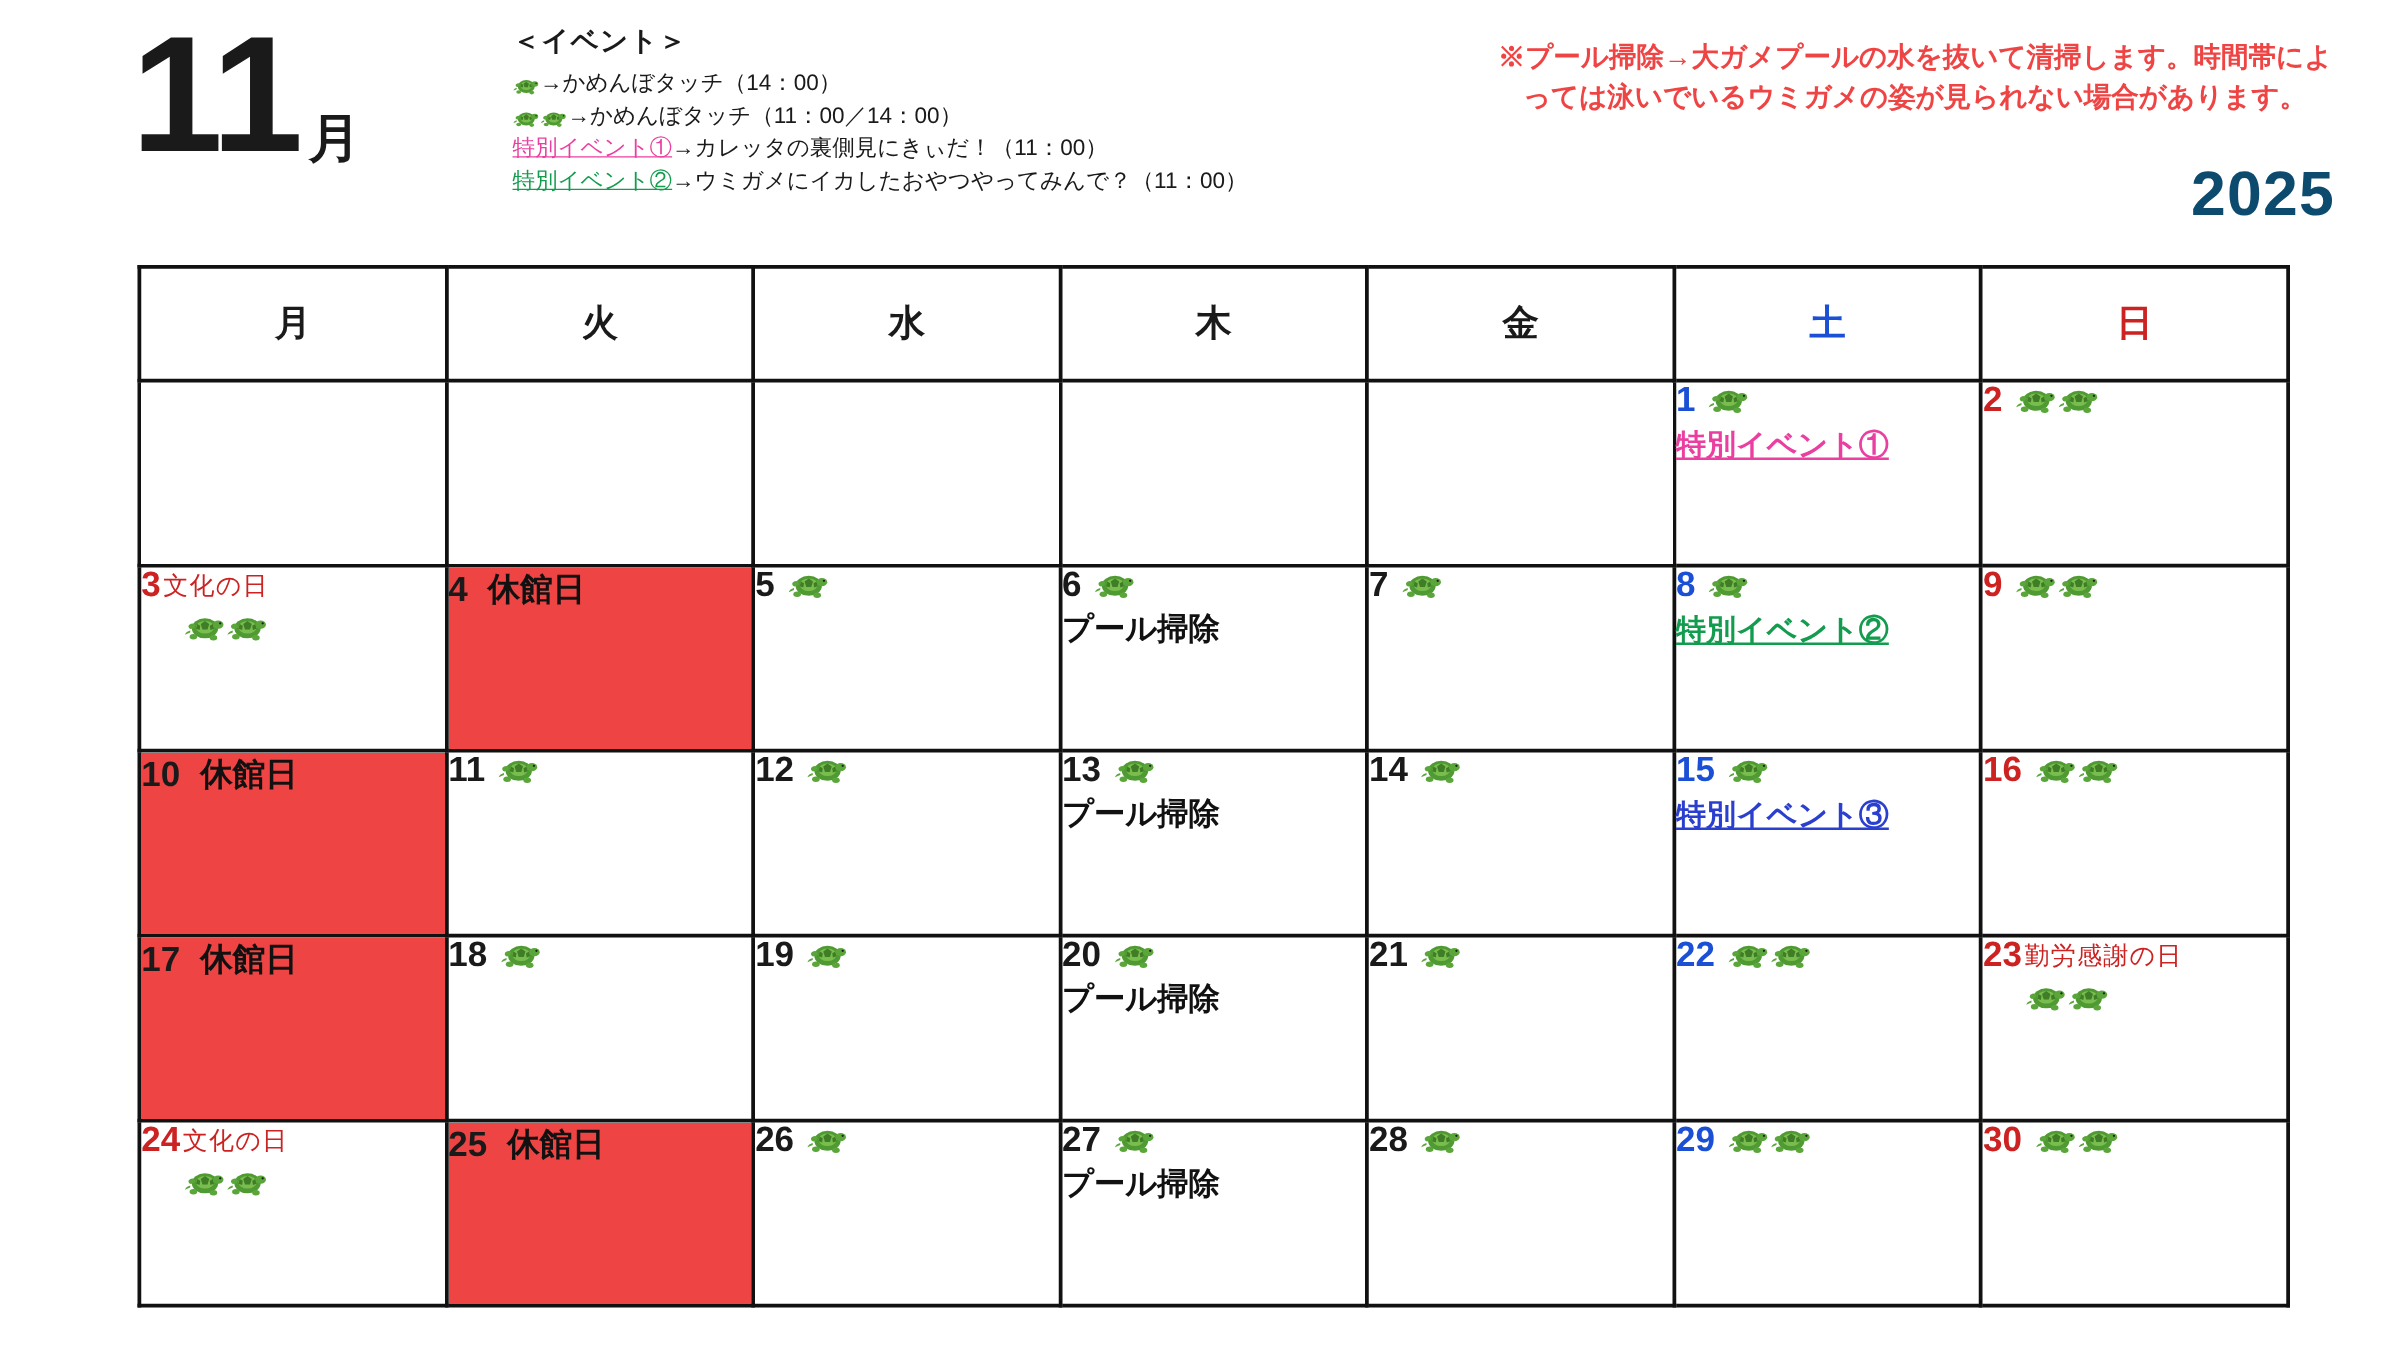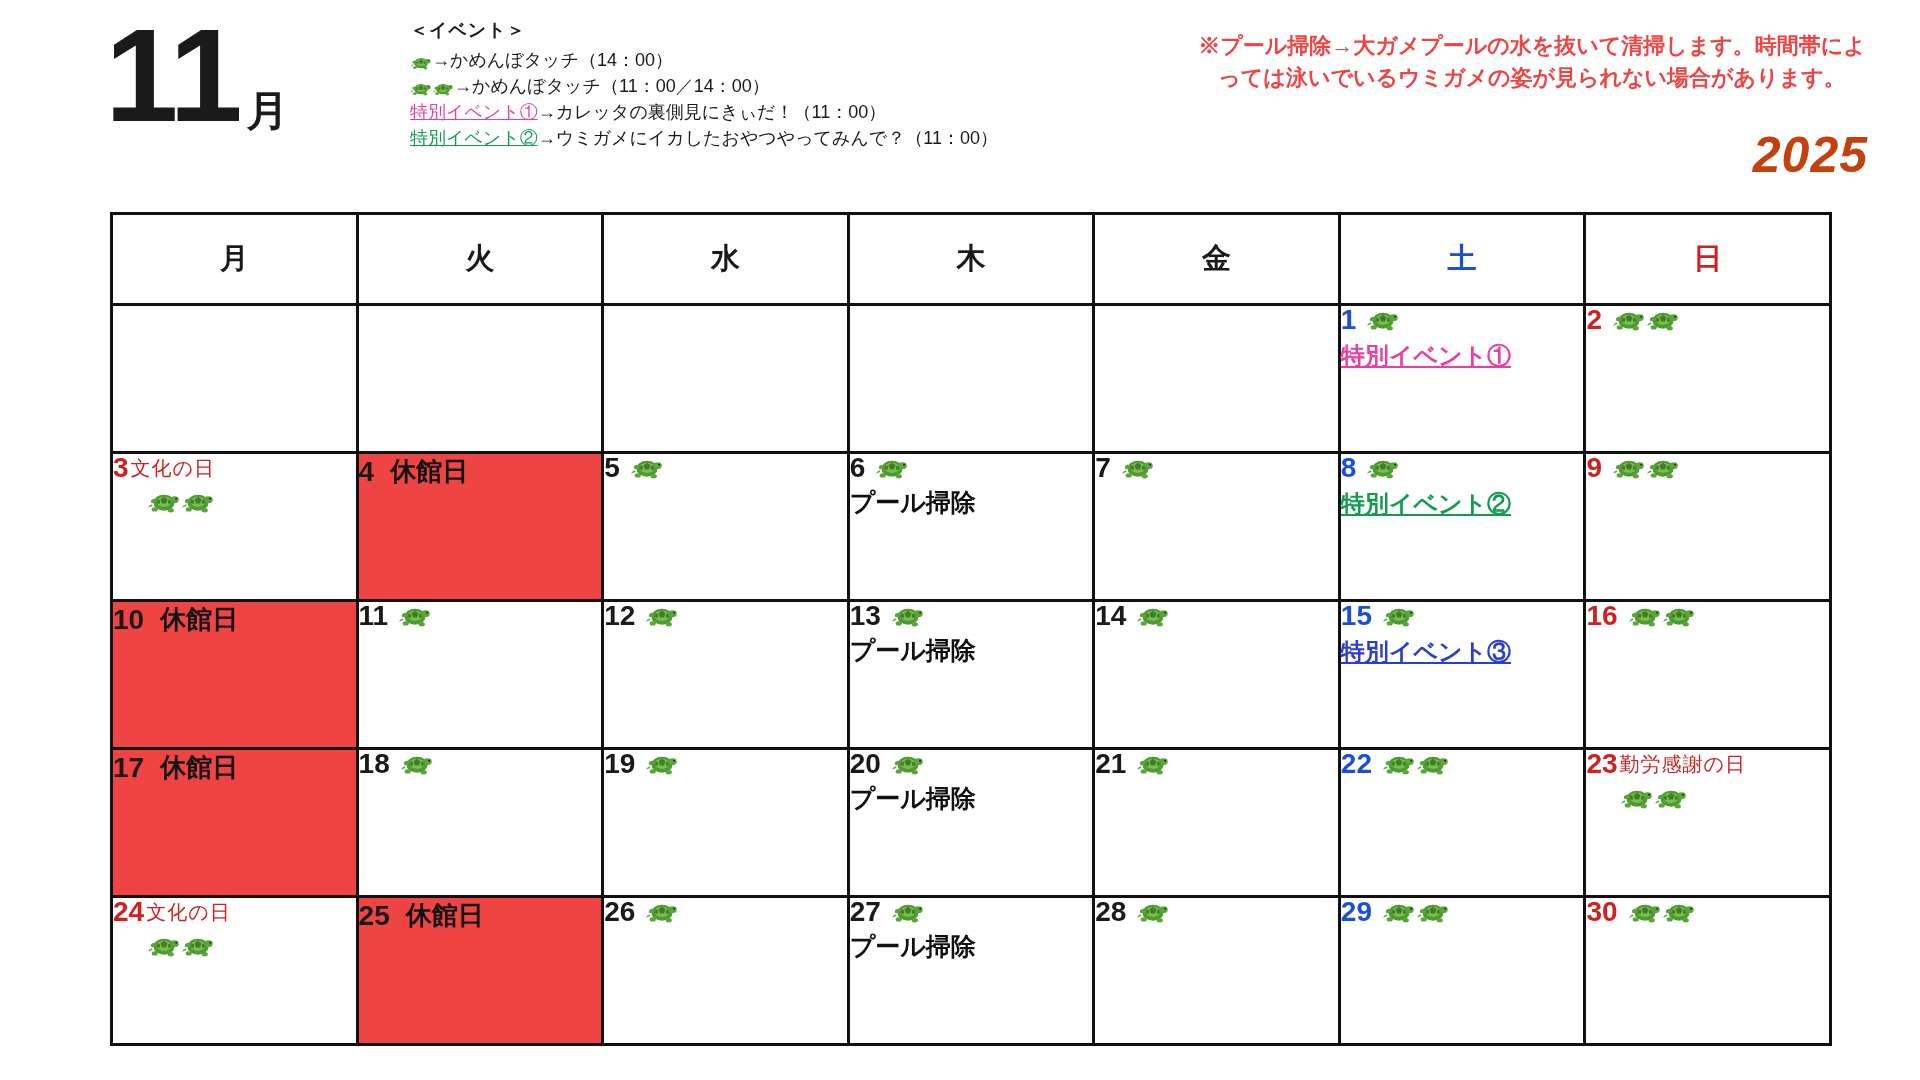--- a/index.html
+++ b/index.html
@@ -49,21 +49,21 @@
     color: #1a1a1a;
   }
 
   .events {
     position: absolute;
     left: 410px;
     top: 18px;
     width: 800px;
   }
   .events-title {
-    font-size: 18px;
+    font-size: 22px;
     font-weight: bold;
     letter-spacing: 1px;
     margin-bottom: 5px;
   }
   .event-line {
     font-size: 18px;
     font-weight: normal;
     line-height: 1.45;
     white-space: nowrap;
   }
@@ -88,23 +88,22 @@
     font-weight: bold;
     line-height: 1.45;
     color: #ef4444;
   }
   .year {
     position: absolute;
     right: 52px;
     top: 126px;
     font-size: 50px;
     font-weight: bold;
-    color: #c2410c;
+    color: #0c4a6e;
     letter-spacing: 1px;
-    font-style: italic;
   }
 
   
   .calendar {
     position: absolute;
     left: 110px;
     top: 212px;
     width: 1722px;
     border-collapse: collapse;
     table-layout: fixed;

